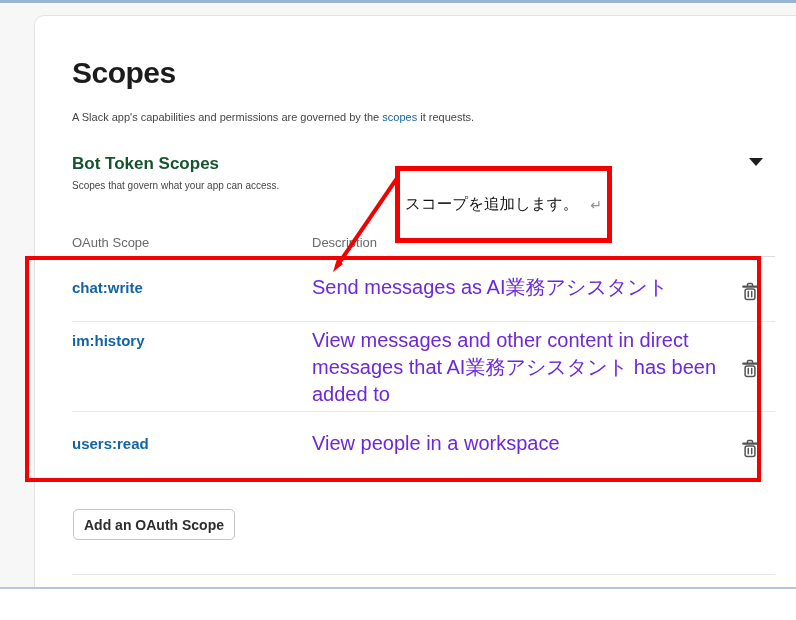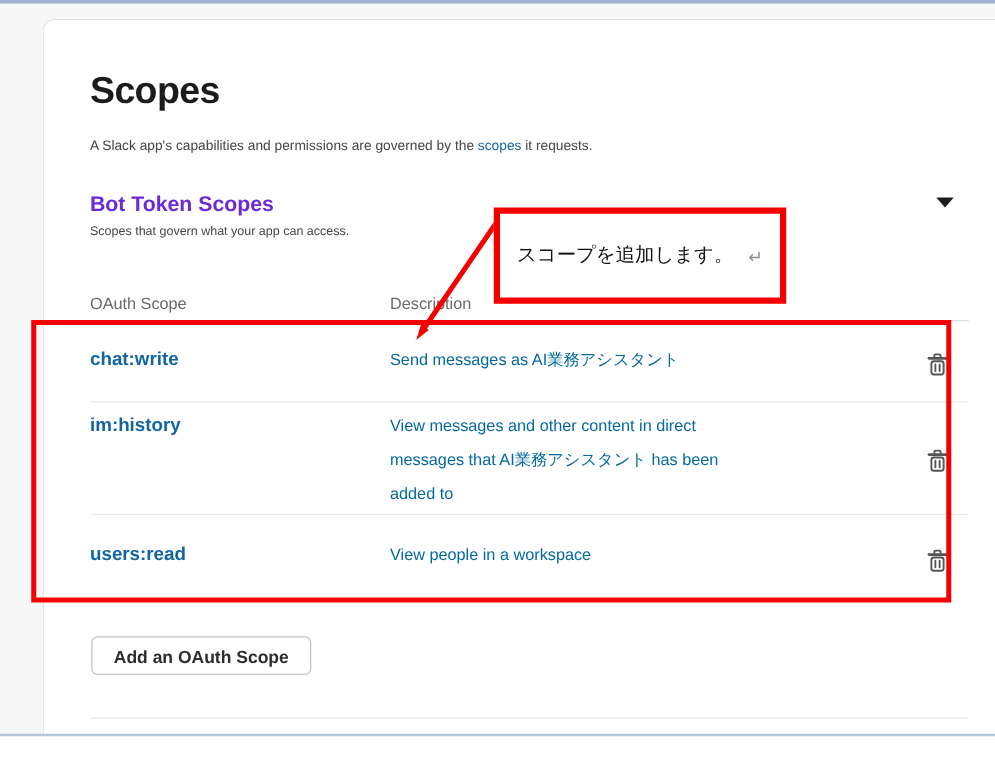--- a/index.html
+++ b/index.html
@@ -16,62 +16,62 @@
     position:absolute; left:10px; top:15px; width:778px; height:573px;
     background:#ffffff; border:1px solid #e2e2e2; border-bottom:none;
     border-radius:10px 10px 0 0;
     margin-left:24px;
   }
   .card > * { position:absolute; }
 
   .h1 { left:37px; top:40px; font-size:30px; font-weight:700; color:#1d1c1d; letter-spacing:-0.5px; }
   .intro { left:37px; top:95px; font-size:11px; color:#454545; }
   .intro a { color:#1264a3; text-decoration:none; cursor:pointer; }
-  .h2 { left:37px; top:138px; font-size:17px; font-weight:700; color:#6d28d9; }
+  .h2 { left:37px; top:138px; font-size:17px; font-weight:700; color:#14532d; }
   .sub { left:37px; top:164px; font-size:10px; color:#454545; }
 
   .caret {
     left:714px; top:142px; width:0; height:0; cursor:pointer;
     border-left:7px solid transparent; border-right:7px solid transparent;
     border-top:8px solid #1d1c1d;
   }
 
   .col-head { font-size:13px; color:#696969; top:219px; }
   .col-head.scope { left:37px; }
   .col-head.desc  { left:277px; }
   .head-rule { left:37px; top:240px; width:703px; height:1px; background:#dddddd; }
 
   .scope-link { font-size:15px; font-weight:700; color:#1264a3; text-decoration:none; cursor:pointer; }
-  .desc-text  { font-size:13px; color:#0369a1; line-height:27px; white-space:nowrap; }
+  .desc-text  { font-size:20px; color:#6d28d9; line-height:27px; white-space:nowrap; }
 
   .row-divider { left:37px; width:703px; height:1px; background:#e9e9e9; }
   .div-1 { top:305px; } .div-2 { top:395px; } .div-3 { top:558px; background:#e6e6e6; }
 
   .r1-scope { left:37px; top:263px; } .r1-desc { left:277px; top:258px; }
   .r2-scope { left:37px; top:316px; } .r2-desc { left:277px; top:311px; }
   .r3-scope { left:37px; top:419px; } .r3-desc { left:277px; top:414px; }
 
   .trash { left:706px; width:18px; height:20px; background:none; border:none; cursor:pointer; padding:0; }
   .t1 { top:266px; } .t2 { top:343px; } .t3 { top:423px; }
 
   .add-btn {
-    left:38px; top:493px; height:31px; padding:0 17px;
+    left:38px; top:493px; height:31px; padding:0 10px;
     background:#ffffff; border:1px solid #c4c4c4; border-radius:5px;
     font-family:"Liberation Sans", sans-serif; font-size:14px; font-weight:700; color:#2c2d2c;
     cursor:pointer;
   }
 
   
   .red-rect {
     position:absolute; left:25px; top:256px; width:736px; height:226px;
     border:4px solid #f50000; z-index:4; pointer-events:none;
   }
   .ann-line { position:absolute; left:0; top:0; width:796px; height:620px; z-index:5; pointer-events:none; }
   .ann-box {
-    position:absolute; left:395px; top:166px; width:234px; height:77px;
+    position:absolute; left:395px; top:166px; width:217px; height:77px;
     background:#ffffff; border:5px solid #f50000; z-index:6;
     display:flex; align-items:center; justify-content:center; gap:12px;
   }
   .ann-text { font-size:15.5px; color:#111111; white-space:nowrap; }
   .ann-return { font-size:14px; color:#8f8f8f; }
 </style>
 </head>
 <body>
 
 <div class="viewport">

